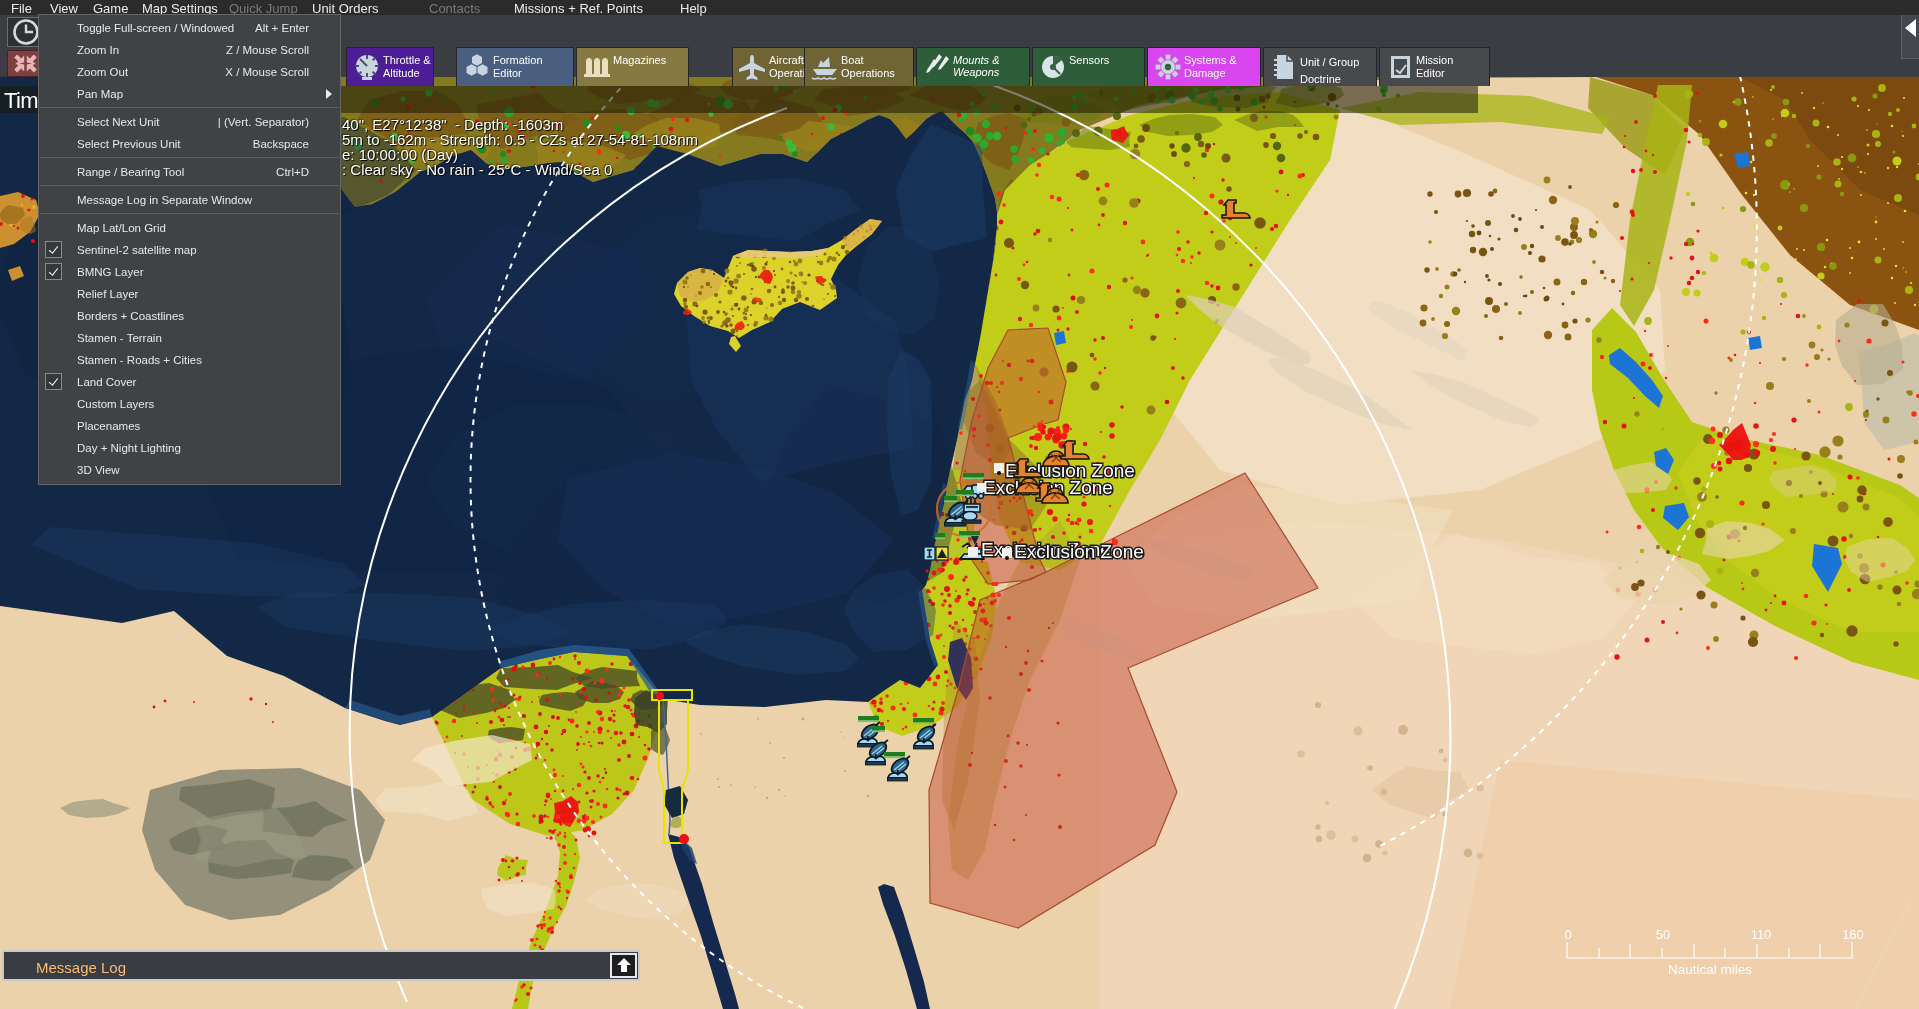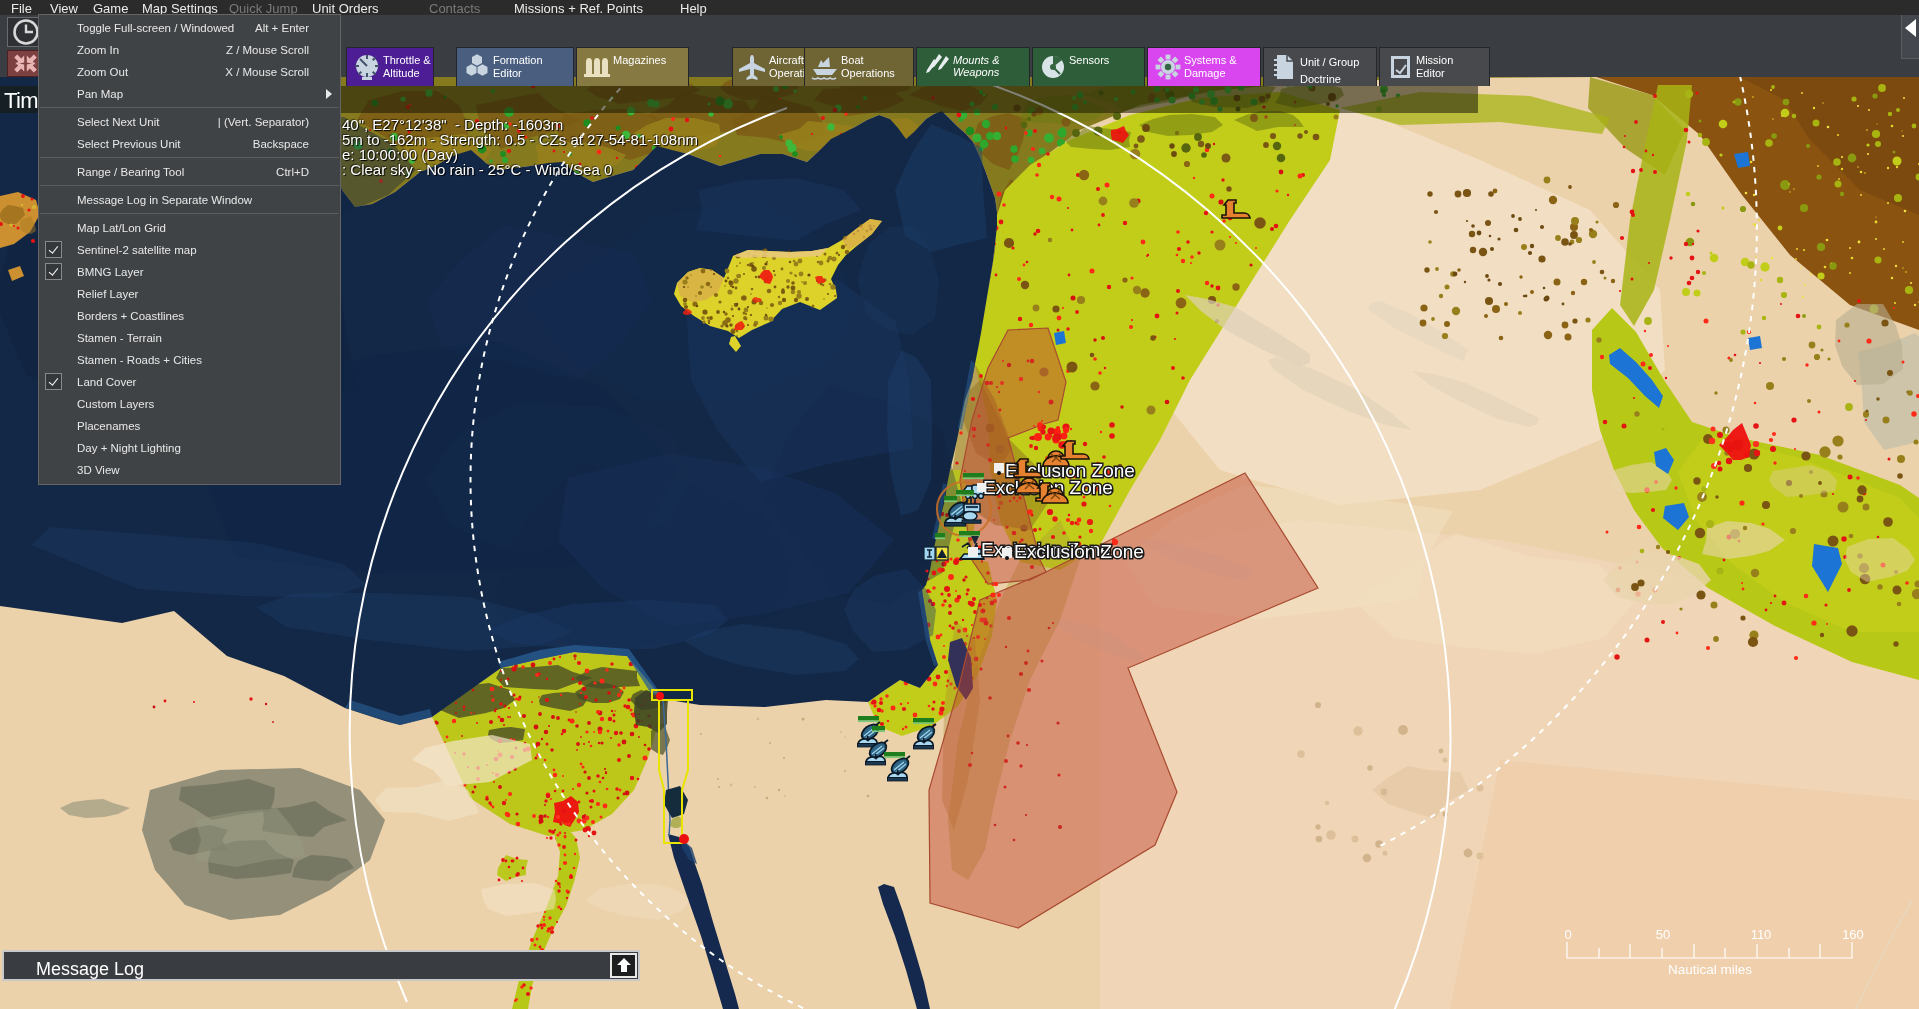--- a/index.html
+++ b/index.html
@@ -45,21 +45,21 @@
 .mchk { position:absolute; left:6px; top:2px; width:17px; height:17px;
   background:#35383a; border:1px solid #8a8a8a; }
 .tick { position:absolute; left:4.5px; top:2px; width:4.5px; height:9px;
   border-right:1.7px solid #f2f2f2; border-bottom:1.7px solid #f2f2f2; transform:rotate(38deg); }
 .marrow { position:absolute; right:8px; top:6px; border-left:6px solid #e8e8e8;
   border-top:5px solid transparent; border-bottom:5px solid transparent; }
 
 
 #msglog { position:absolute; top:950px; left:2px; width:638px; height:31px;
   background:#393c40; border:2px solid #c9c9c9; z-index:40; }
-#msglog .t { position:absolute; left:32px; top:7px; font-size:18px; color:#ffffff; }
+#msglog .t { position:absolute; left:32px; top:7px; font-size:15px; color:#fdba74; }
 #upbtn { position:absolute; top:1px; left:606px; width:27px; height:25px;
   background:#1c1e20; border:2px solid #e8e8e8; }
 #upbtn svg { display:block; margin:2px auto; }
 #botbar { position:absolute; top:981px; left:0; width:1919px; height:28px;
   background:#3a3d41; border-top:1px solid #232528; z-index:40; }
 .bbt { position:absolute; top:8px; font-size:12px; color:#c8c8c8; }
 .bbb { position:absolute; top:7px; font-size:13px; color:#fff; font-weight:bold; }
 .play { position:absolute; top:6px; width:0; height:0;
   border-left:10px solid #fff; border-top:7.5px solid transparent; border-bottom:7.5px solid transparent; }
 </style></head>

